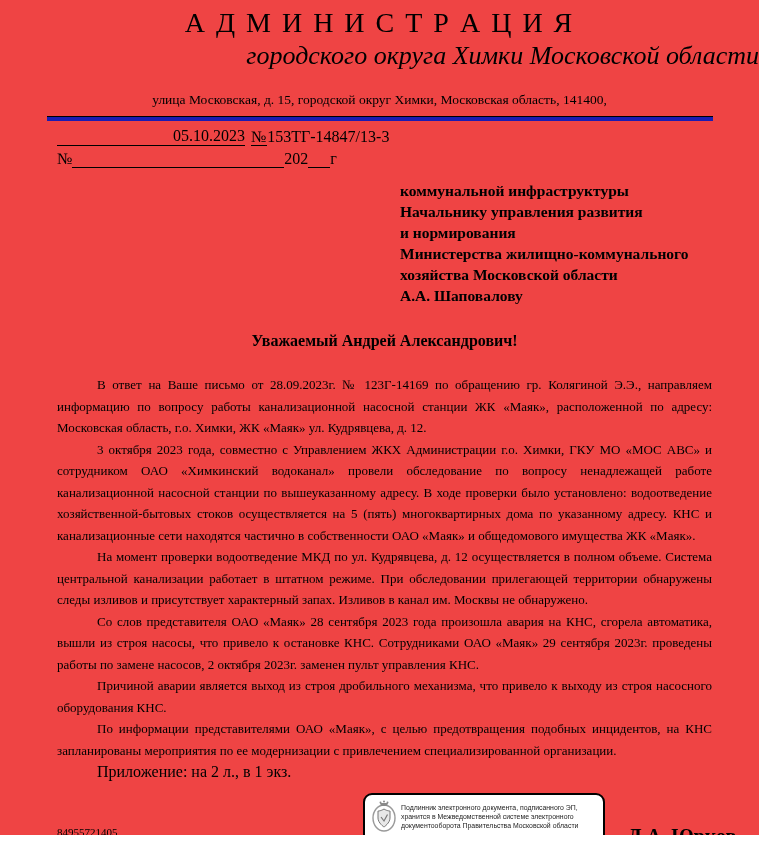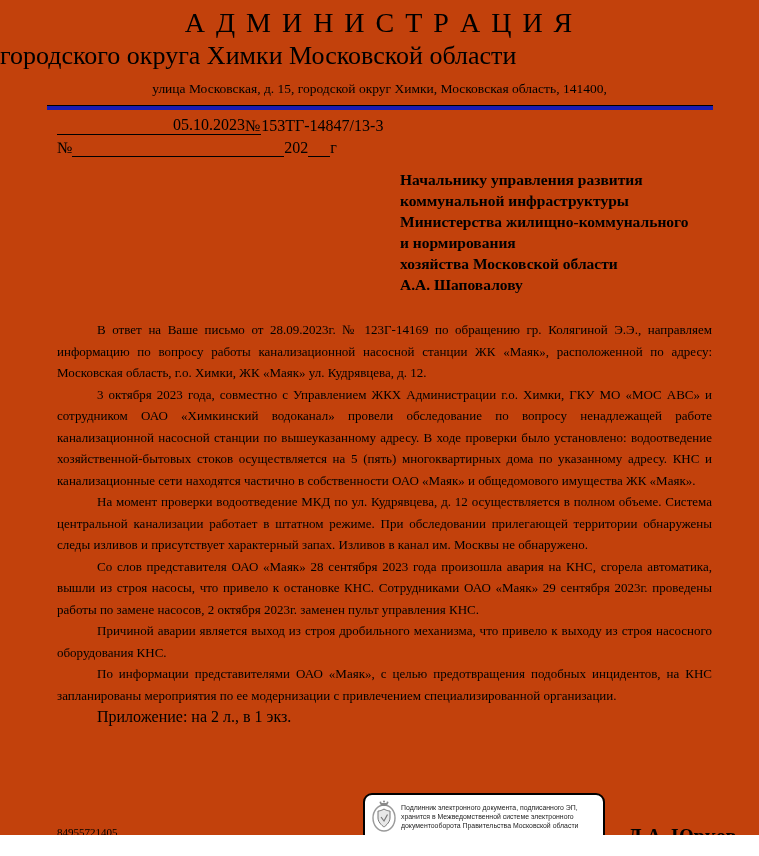--- a/index.html
+++ b/index.html
@@ -1,55 +1,56 @@
 <!DOCTYPE html>
 <html lang="ru"><head>
 <meta charset="utf-8">
 <style>
   html,body{margin:0;padding:0;background:#fff;}
   .page{
     position:relative;
     width:759px;height:835px;
     overflow:hidden;
-    background:#c2410c;
+    background:#ef4444;
     color:#000;
     font-family:"Liberation Serif", serif;
   }
   
   .org-name-1{
     margin-top:7px;
     text-align:center;
     font-size:28px;
     letter-spacing:2px;
     white-space:nowrap;
   }
   .org-name-2{
     margin-top:2px;
-    text-align:left;
+    text-align:right;
     font-size:26px;
+    font-style:italic;
   }
   .org-address{
-    margin-top:9px;
+    margin-top:20px;
     text-align:center;
     font-size:13.5px;
     line-height:17px;
   }
   .head-rule{
     margin:8px 46px 0 47px;
     height:4px;
     border-top:1px solid #000;
   }
   
   .ref-block{margin:3px 0 0 57px;font-size:16px;}
   .ref-row{display:flex;align-items:flex-end;height:22px;}
   .ref-date-cell{
     width:188px;text-align:right;
     border-bottom:1px solid #000;
   }
-  .ref-num-cell{}
+  .ref-num-cell{margin-left:6px;}
   .u-no{border-bottom:1px solid #000;padding-right:1px;}
   .blankline{display:inline-block;border-bottom:1px solid #000;height:18px;vertical-align:bottom;}
   .bl-long{width:212px;}
   .bl-short{width:22px;}
   
   .recipient{
     margin:12px 30px 0 400px;
     font-weight:bold;
     font-size:15.5px;
     line-height:21px;
@@ -140,28 +141,29 @@
     <div class="ref-row">
       <span>№</span>
         <span class="blankline bl-long"></span>
         <span>202</span>
         <span class="blankline bl-short"></span>
         <span>г</span>
     </div>
   </div>
 
   <div class="recipient">
+    <div>коммунальной инфраструктуры</div>
     <div>Начальнику управления развития</div>
-    <div>коммунальной инфраструктуры</div>
+    <div>и нормирования</div>
     <div>Министерства жилищно-коммунального</div>
-    <div>и нормирования</div>
     <div>хозяйства Московской области</div>
     <div>А.А. Шаповалову</div>
   </div>
 
+  <div class="salutation">Уважаемый Андрей Александрович!</div>
 
   <div class="body-text">
     <p>В ответ на Ваше письмо от 28.09.2023г. № 123Г-14169 по обращению гр. Колягиной Э.Э., направляем информацию по вопросу работы канализационной насосной станции ЖК «Маяк», расположенной по адресу: Московская область, г.о. Химки, ЖК «Маяк» ул. Кудрявцева, д. 12.</p>
     <p>3 октября 2023 года, совместно с Управлением ЖКХ Администрации г.о. Химки, ГКУ МО «МОС АВС» и сотрудником ОАО «Химкинский водоканал» провели обследование по вопросу ненадлежащей работе канализационной насосной станции по вышеуказанному адресу. В ходе проверки было установлено: водоотведение хозяйственной-бытовых стоков осуществляется на 5 (пять) многоквартирных дома по указанному адресу. КНС и канализационные сети находятся частично в собственности ОАО «Маяк» и общедомового имущества ЖК «Маяк».</p>
     <p>На момент проверки водоотведение МКД по ул. Кудрявцева, д. 12 осуществляется в полном объеме. Система центральной канализации работает в штатном режиме. При обследовании прилегающей территории обнаружены следы изливов и присутствует характерный запах. Изливов в канал им. Москвы не обнаружено.</p>
     <p>Со слов представителя ОАО «Маяк» 28 сентября 2023 года произошла авария на КНС, сгорела автоматика, вышли из строя насосы, что привело к остановке КНС. Сотрудниками ОАО «Маяк» 29 сентября 2023г. проведены работы по замене насосов, 2 октября 2023г. заменен пульт управления КНС.</p>
     <p>Причиной аварии является выход из строя дробильного механизма, что привело к выходу из строя насосного оборудования КНС.</p>
     <p>По информации представителями ОАО «Маяк», с целью предотвращения подобных инцидентов, на КНС запланированы мероприятия по ее модернизации с привлечением специализированной организации.</p>
   </div>
 

